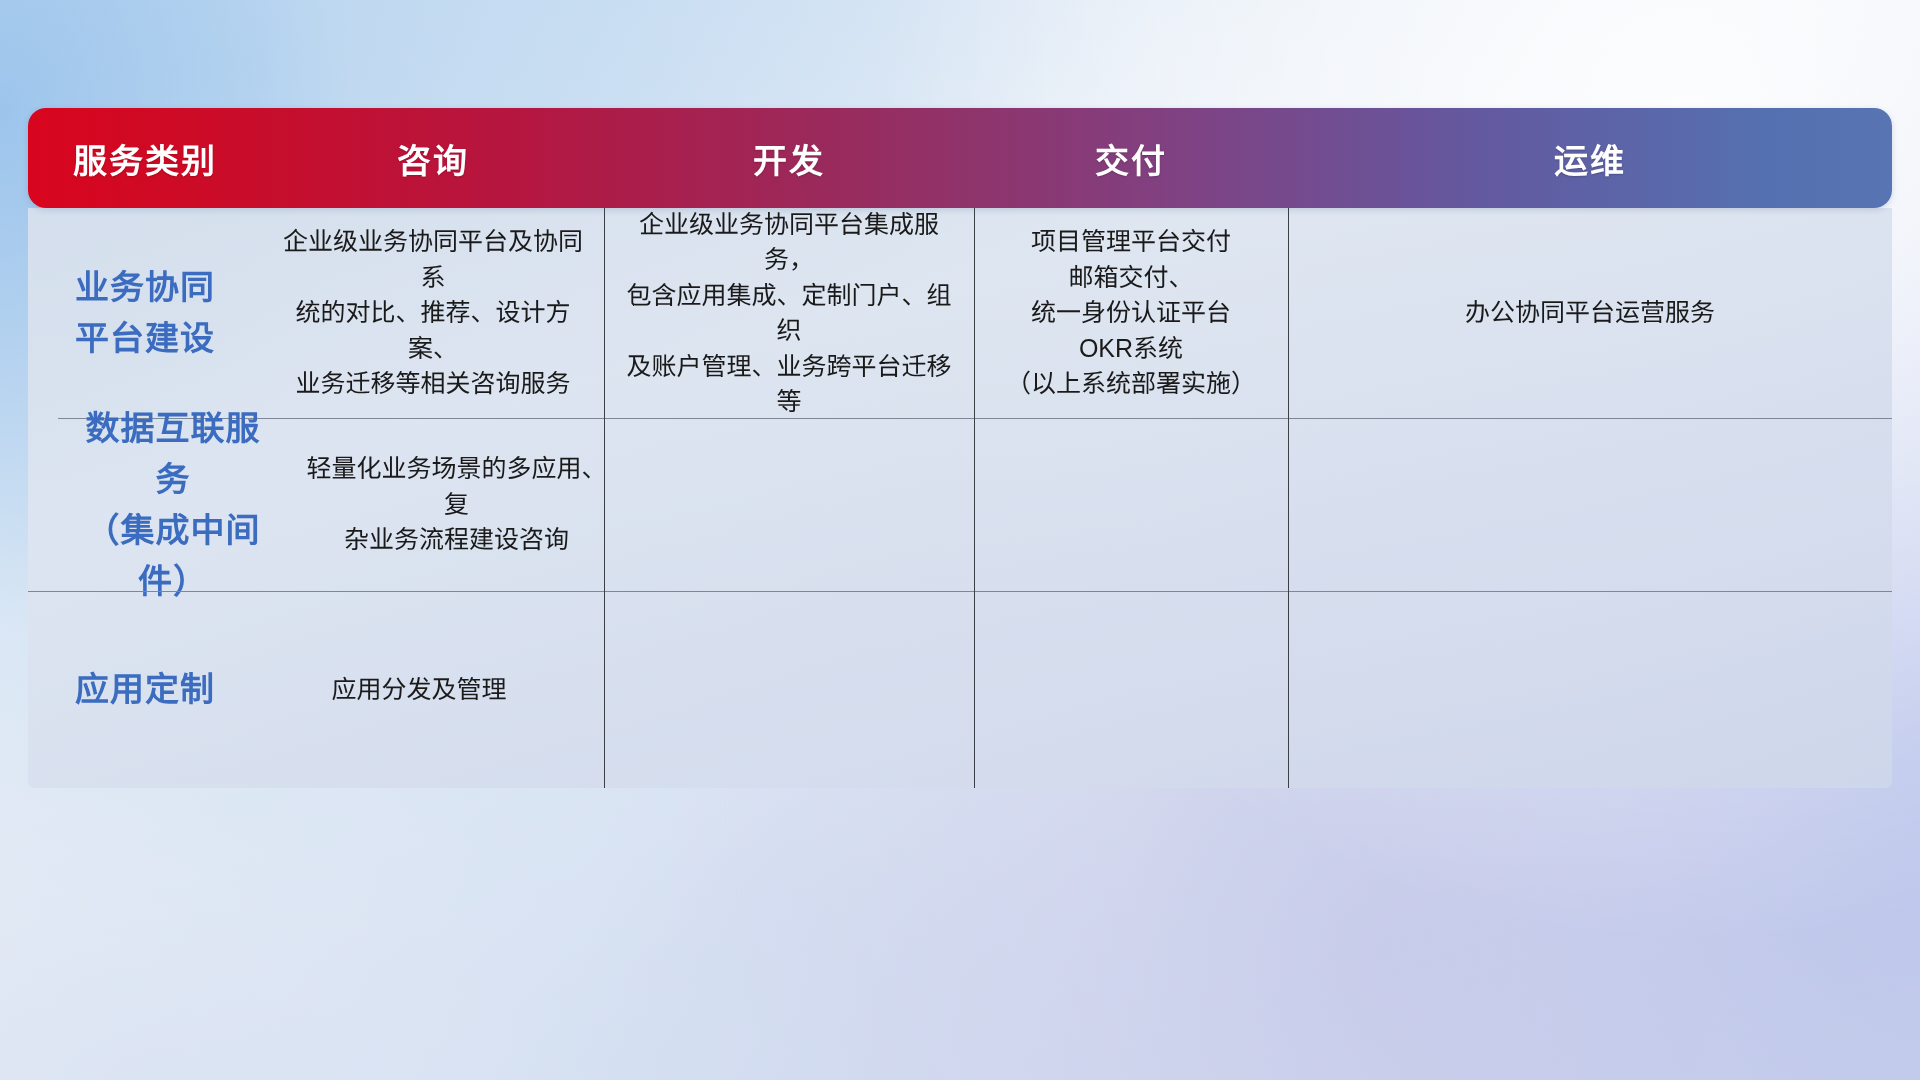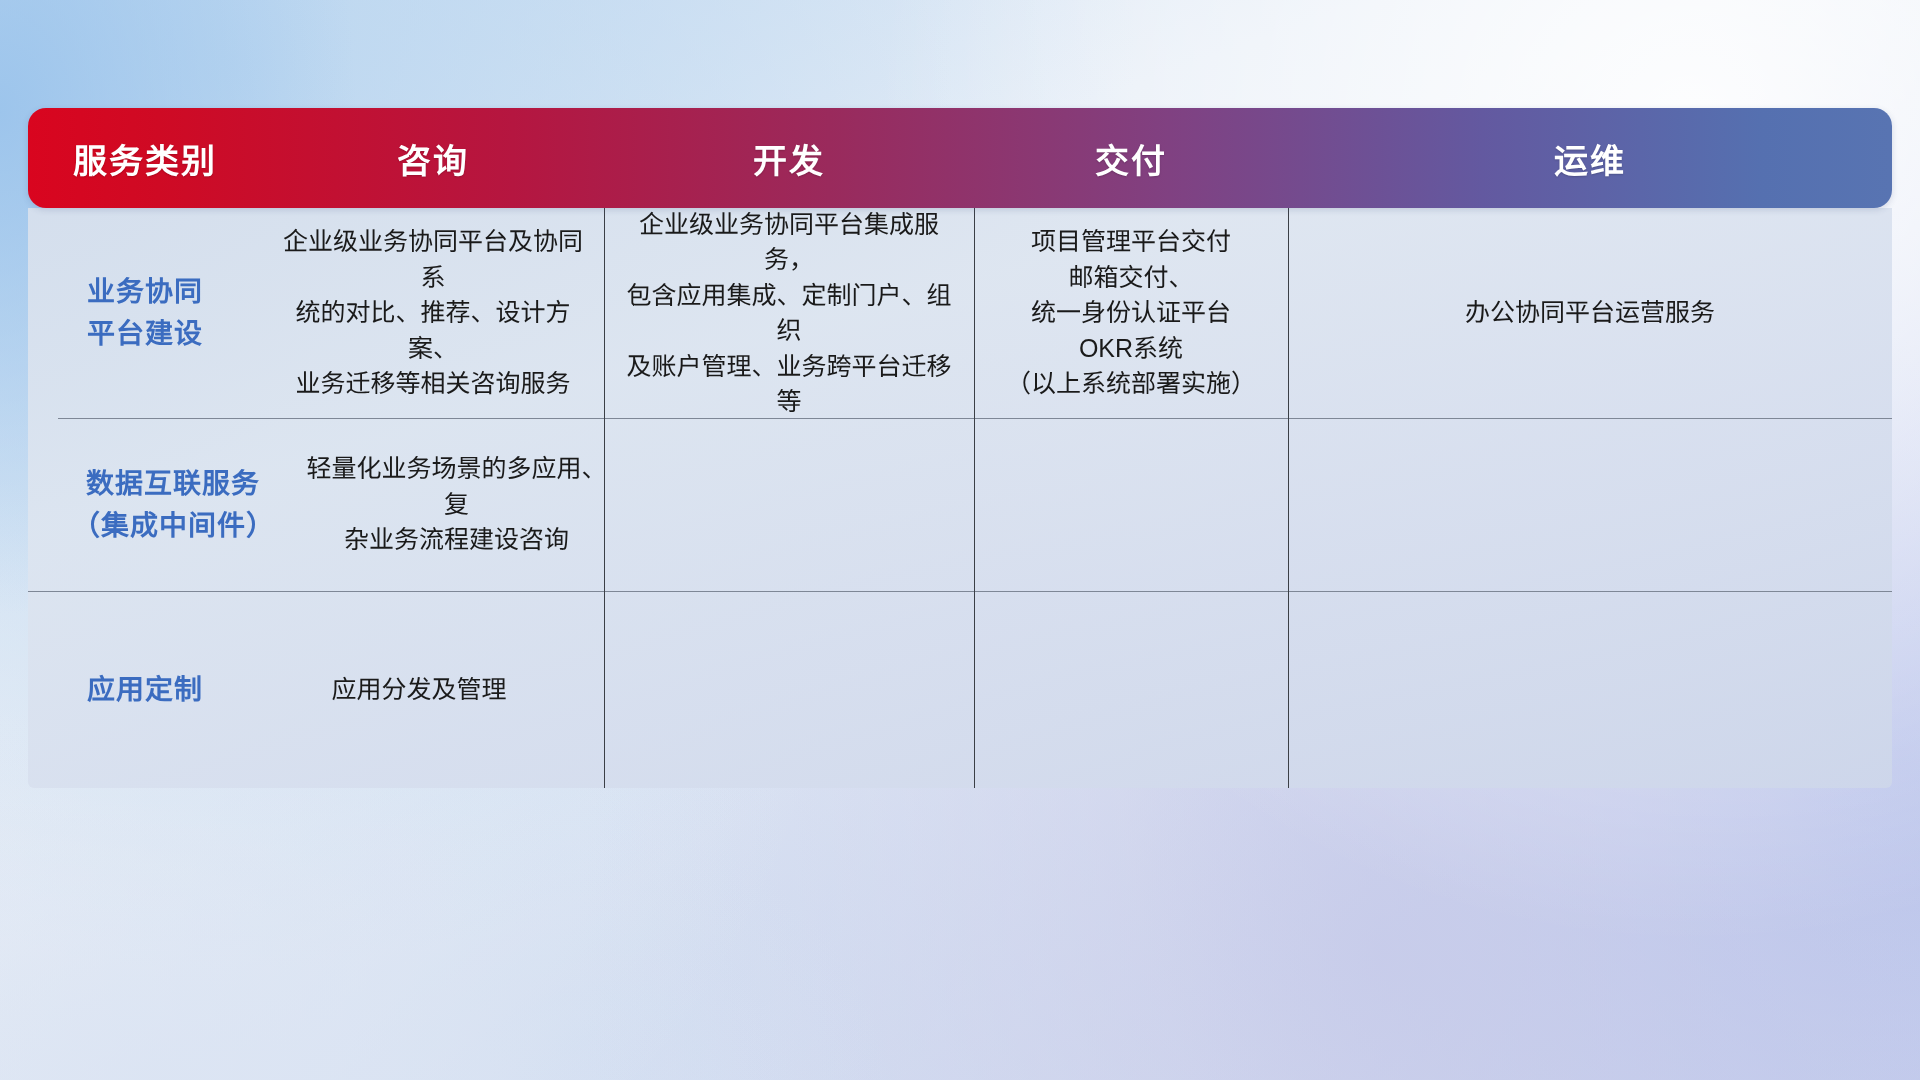--- a/index.html
+++ b/index.html
@@ -111,21 +111,21 @@
     padding: 10px 14px;
     font-size: 25px;
     line-height: 1.42;
     color: #1a1a1a;
     white-space: pre-line;
     position: relative;
   }
   .bcell.cat {
     color: #3b6cc0;
     font-weight: bold;
-    font-size: 28px;
+    font-size: 34px;
     line-height: 1.5;
     letter-spacing: 1px;
   }
   
   .vline {
     position: absolute;
     top: 0;
     bottom: 0;
     width: 1px;
     background: #3b3f46;

